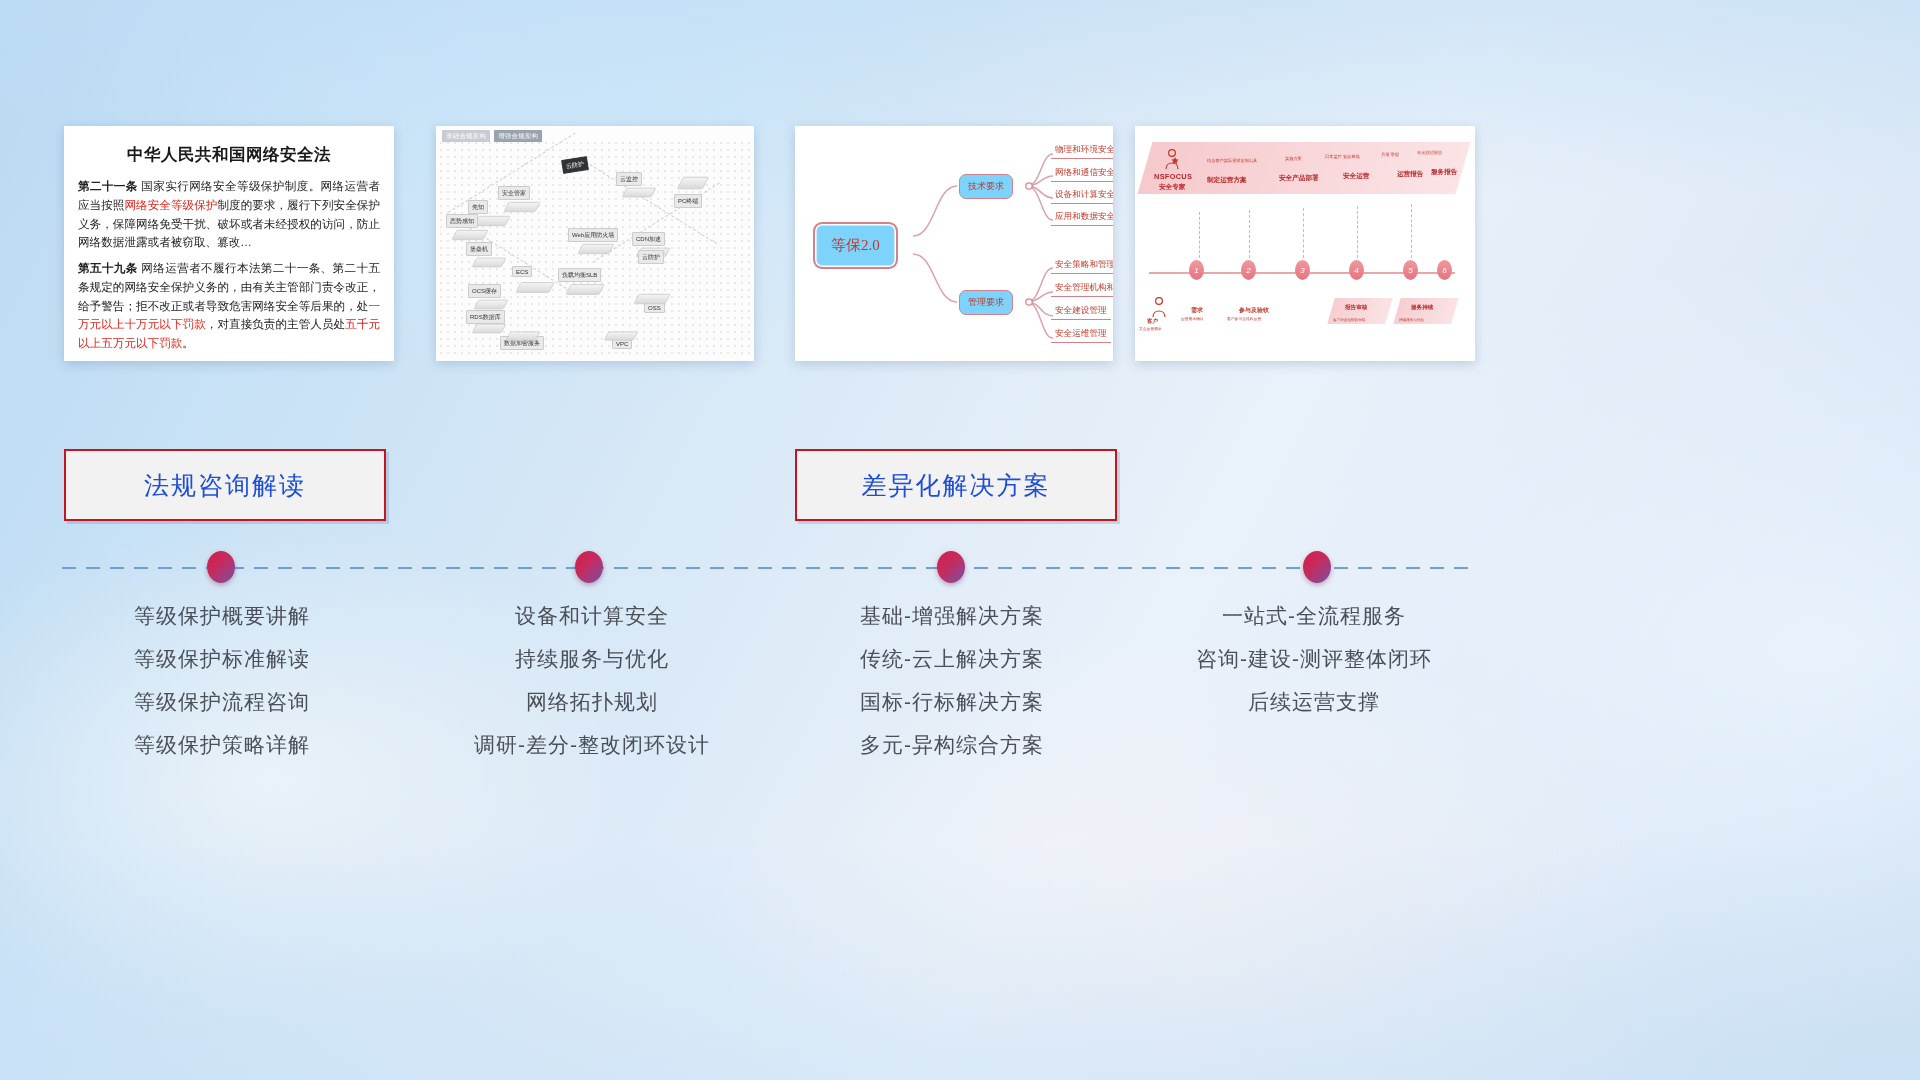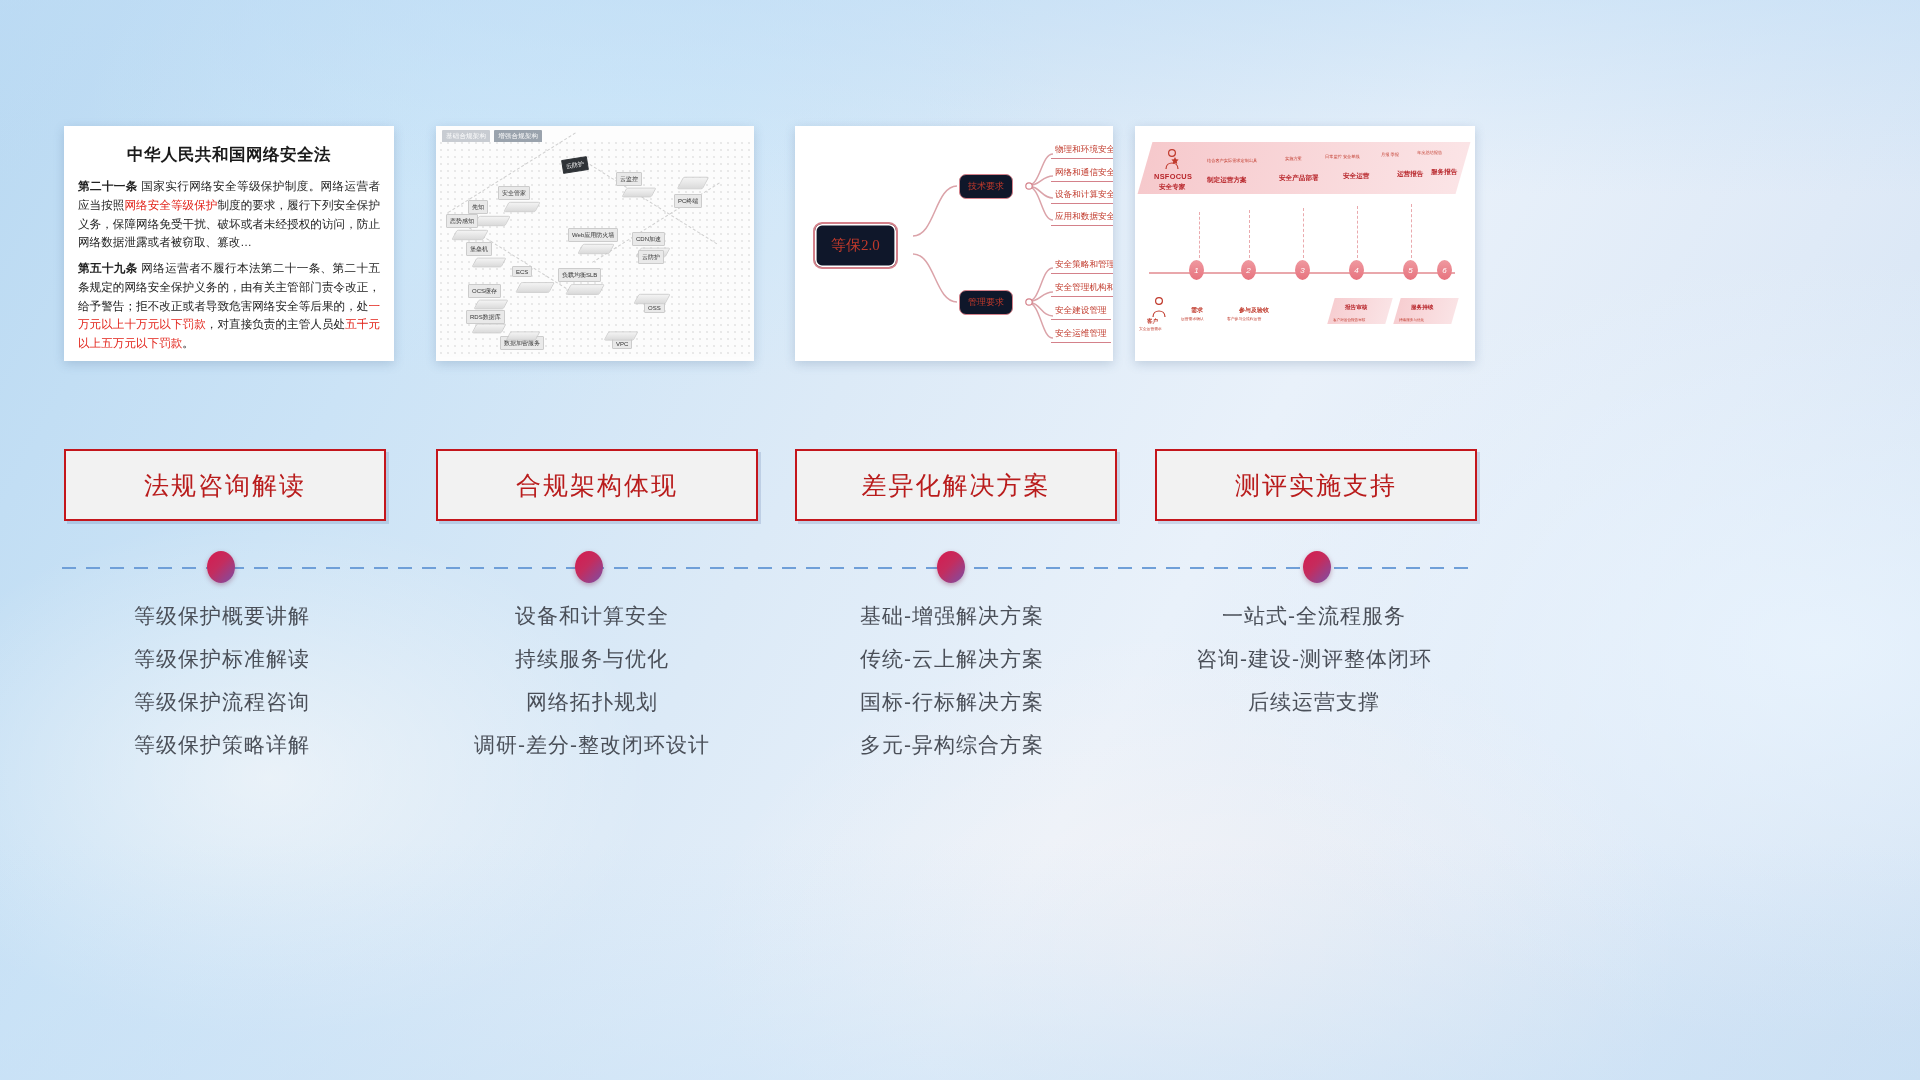--- a/index.html
+++ b/index.html
@@ -66,21 +66,21 @@
   .slab{position:absolute;background:linear-gradient(180deg,#f4f4f4,#dadada);border:1px solid #c9c9c9;
     transform:skewX(-28deg) scaleY(.55);}
   .nlbl{position:absolute;font-size:6px;color:#333;background:#e9e9e9;border:1px solid #ccc;
     padding:1.5px 3px;white-space:nowrap;border-radius:1px;}
   .nlbl.dark{background:#2f3337;color:#fff;border-color:#2f3337;}
   .dline{position:absolute;border-top:1px dashed #cfcfcf;transform-origin:0 0;}
 
   
   .mind{position:relative;width:100%;height:100%;background:#fff;}
   .mnode{
-    position:absolute;border:1.6px solid #d4818a;background:#0f172a;color:#c0392b;
+    position:absolute;border:1.6px solid #d4818a;background:#7dd3fc;color:#c0392b;
     border-radius:7px;font-size:9px;padding:5px 8px;white-space:nowrap;
     font-family:"Liberation Serif","DejaVu Serif",serif;
   }
   .mnode.root{
     font-size:15px;padding:12px 16px;border-width:2.2px;border-radius:9px;
     box-shadow:inset 0 0 0 1.6px #fff;
   }
   .mleaf{
     position:absolute;font-size:8.6px;color:#c0392b;white-space:nowrap;
     border-bottom:1.4px solid #d4818a;padding:0 4px 2px 4px;
@@ -114,21 +114,21 @@
   .ns-person{position:absolute;font-size:3.8px;color:#c0392b;white-space:nowrap;text-align:center;}
 
   
   .titlebox{
     position:absolute;top:449px;height:68px;
     background:#f2f2f2;border:2px solid #c4161c;
     box-shadow:3px 3px 0 0 rgba(60,90,150,0.18);
     display:flex;align-items:center;justify-content:center;
   }
   .titlebox span{
-    font-size:25px;color:#b91c1c;font-weight:500;letter-spacing:2px;text-align:center;
+    font-size:25px;color:#1d4ed8;font-weight:500;letter-spacing:2px;text-align:center;
   }
   #title-1{left:64px;width:318px;}
   #title-2{left:436px;width:318px;}
   #title-3{left:795px;width:318px;}
   #title-4{left:1155px;width:318px;}
 
   
   .timeline{
     position:absolute;left:62px;top:567px;width:1414px;height:2px;
     background:repeating-linear-gradient(90deg,#6f9fd8 0,#6f9fd8 14px,transparent 14px,transparent 24px);
@@ -324,28 +324,22 @@
         <div class="ns-tag" style="left:262px;top:172px;width:58px;"></div>
         <div class="ns-tagtxt" style="left:276px;top:178px;">服务持续</div>
         <div class="ns-tagsub" style="left:264px;top:192px;">持续服务与优化</div>
       </div>
     </div>
   </div>
 
   <div class="titlebox" id="title-1">
     <span>法规咨询解读</span>
   </div>
-  <div class="titlebox" id="title-2">
-    <span>合规架构体现</span>
-  </div>
   <div class="titlebox" id="title-3">
     <span>差异化解决方案</span>
-  </div>
-  <div class="titlebox" id="title-4">
-    <span>测评实施支持</span>
   </div>
 
   <div class="timeline"></div>
   <div class="dot" id="dot-1"></div>
   <div class="dot" id="dot-2"></div>
   <div class="dot" id="dot-3"></div>
   <div class="dot" id="dot-4"></div>
 
   <div class="col" id="col-1">
     <div class="item">等级保护概要讲解</div>

